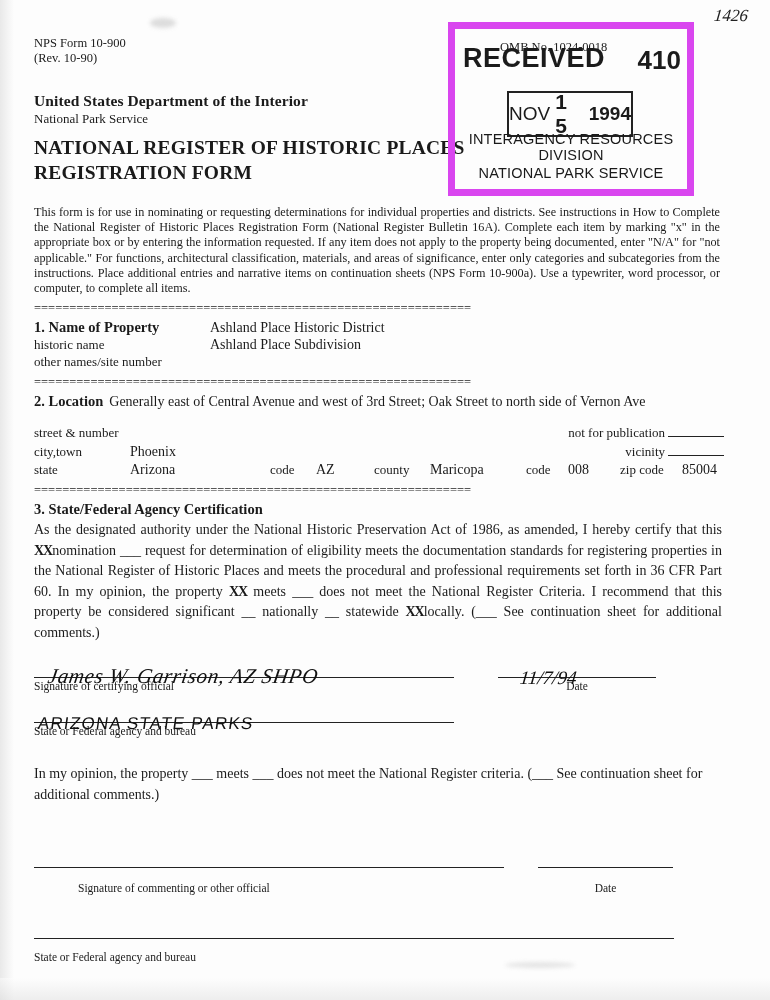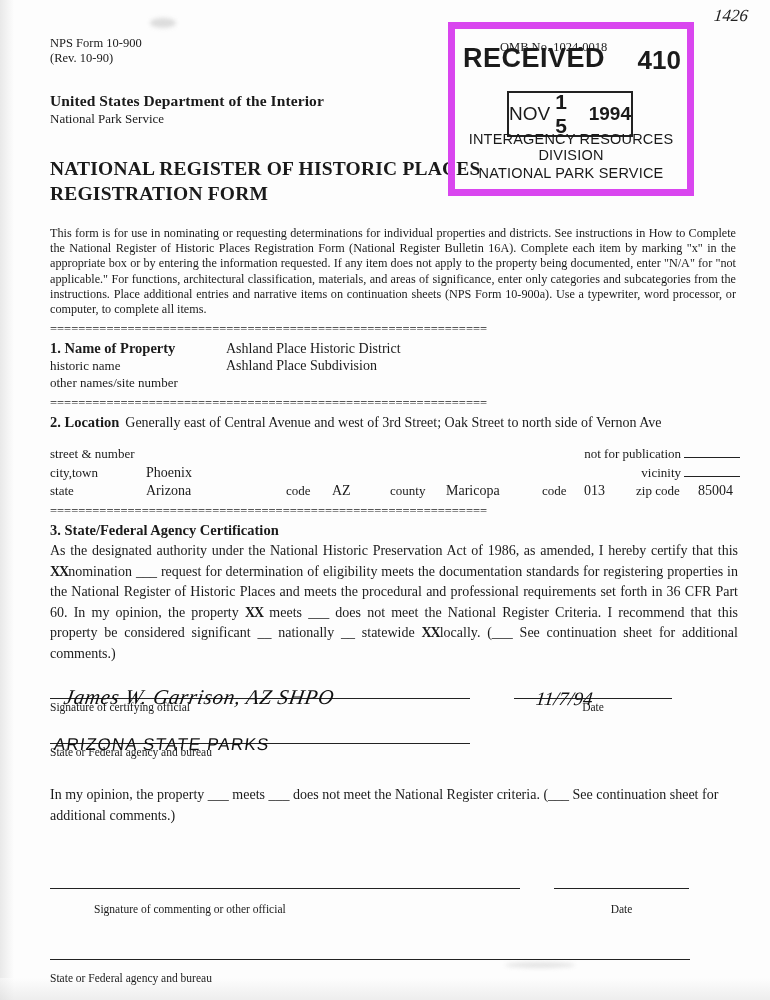--- a/index.html
+++ b/index.html
@@ -28,40 +28,40 @@
     background: linear-gradient(to right, #d8d8d8, #fdfdfd);
     opacity: .55;
   }
   .scan-edge-bottom {
     position: absolute; left: 0; bottom: 0; width: 770px; height: 22px;
     background: linear-gradient(to top, #dedede, #fdfdfd);
     opacity: .5;
   }
   .content {
     position: absolute;
-    left: 50px;
+    left: 34px;
     top: 36px;
     width: 690px;
   }
   .form-id {
     font-size: 12.5px;
     line-height: 15px;
   }
   .dept {
     margin-top: 26px;
     font-weight: bold;
     font-size: 15.5px;
     letter-spacing: .1px;
   }
   .agency {
     font-size: 13px;
     margin-top: 1px;
   }
   .title {
-    margin-top: 29px;
+    margin-top: 8px;
     font-weight: bold;
     font-size: 19.5px;
     line-height: 25px;
     letter-spacing: .2px;
   }
   .instructions {
     margin-top: 20px;
     font-size: 12.2px;
     line-height: 15.2px;
     text-align: justify;
@@ -327,21 +327,21 @@
     </div>
 
     <div class="s2-line4">
       <div class="lbl" style="width:96px;">state</div>
       <div class="val" style="width:140px;">Arizona</div>
       <div class="lbl" style="width:46px;">code</div>
       <div class="val" style="width:58px;">AZ</div>
       <div class="lbl" style="width:56px;font-family:Liberation Serif, serif;">county</div>
       <div class="val" style="width:96px;">Maricopa</div>
       <div class="lbl" style="width:42px;">code</div>
-      <div class="val" style="width:52px;">013</div>
+      <div class="val" style="width:52px;">008</div>
       <div class="lbl" style="width:62px;">zip code</div>
       <div class="val">85004</div>
     </div>
 
     <div class="rule">==============================================================</div>
 
     <div class="sec-head" style="margin-bottom:2px;">3. State/Federal Agency Certification</div>
 
     <div class="s3-body">
       <span>As the designated authority under the National Historic Preservation Act of 1986, as amended, I hereby certify that this </span><span class="xx">XX</span><span>nomination ___ request for determination of eligibility meets the documentation standards for registering properties in the National Register of Historic Places and meets the procedural and professional requirements set forth in 36 CFR Part 60.  In my opinion, the property </span><span class="xx">XX</span><span> meets ___ does not meet the National Register Criteria.  I recommend that this property be considered significant __ nationally __ statewide </span><span class="xx">XX</span><span>locally.  (___ See continuation sheet for additional comments.)</span>

